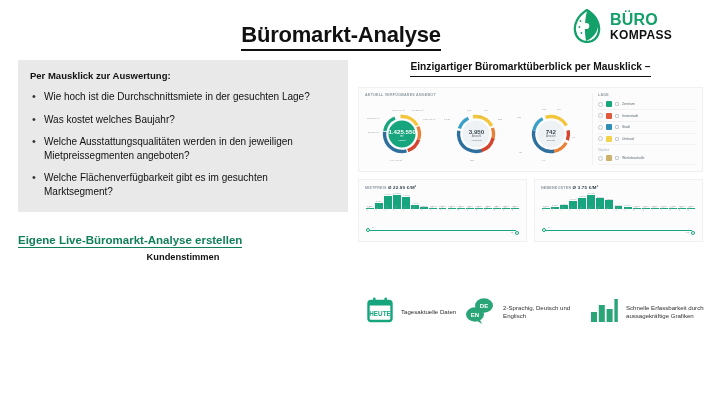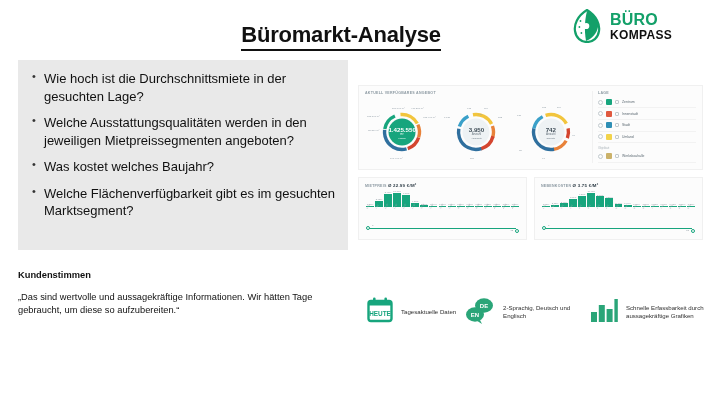--- a/index.html
+++ b/index.html
@@ -70,27 +70,27 @@
   }
   .question-box h2 {
     font-size: 9.5px;
     font-weight: 700;
     margin-bottom: 9px;
     color: #111;
   }
   .q-list { list-style: none; }
   .q-list li {
     position: relative;
-    font-size: 13px;
+    font-size: 10px;
     line-height: 1.35;
     margin-bottom: 9px;
     padding-left: 14px;
     color: #111;
   }
-  .q-list li:last-child { margin-bottom: 16px; }
+  .q-list li:last-child { margin-bottom: 0; }
   .q-list li::before {
     content: "\2022";
     position: absolute;
     left: 2px;
     top: -1px;
     font-size: 11px;
     color: #333;
   }
 
   .cta-link {
@@ -99,24 +99,25 @@
     font-size: 11.5px;
     font-weight: 700;
     color: #11805a;
     border-bottom: 1.4px solid #11805a;
     padding-bottom: 1px;
     cursor: pointer;
     text-decoration: none;
   }
 
   .voices-title {
-    margin-top: 20px;
+    margin-top: 4px;
     font-size: 9.3px;
     font-weight: 700;
     color: #111;
+    text-align: center;
   }
   .voice {
     margin-top: 11px;
     font-size: 9.3px;
     line-height: 1.38;
     color: #111;
   }
 
   
   .right-col {
@@ -315,37 +316,38 @@
     </span>
     <span class="logo-words">
       <span class="logo-word-1">BÜRO</span>
       <span class="logo-word-2">KOMPASS</span>
     </span>
   </div>
 
   <div class="left-col">
 
     <div class="question-box">
+      <h2>Per Mausklick zur Auswertung:</h2>
       <ul class="q-list">
         <li>Wie hoch ist die Durchschnittsmiete in der gesuchten Lage?</li>
+        <li>Was kostet welches Baujahr?</li>
         <li>Welche Ausstattungsqualitäten werden in den jeweiligen Mietpreissegmenten angeboten?</li>
-        <li>Was kostet welches Baujahr?</li>
         <li>Welche Flächenverfügbarkeit gibt es im gesuchten Marktsegment?</li>
       </ul>
     </div>
 
+    <a class="cta-link" href="#">Eigene Live-Büromarkt-Analyse erstellen</a>
 
     <div class="voices-title">Kundenstimmen</div>
-    <div class="voice">„Das sind wertvolle und aussagekräftige Informationen. Wir hätten Tage gebraucht, um diese so aufzubereiten.“</div>
   </div>
 
   <div class="right-col">
 
     <div class="right-heading">
-      <br>
+      <span class="hl">Einzigartiger Büromarktüberblick per Mausklick –</span><br>
     </div>
 
     <div class="dash">
 
       <div class="dash-panel">
         <div class="supply-row">
           <div style="flex:1;">
             <div class="panel-label">Aktuell verfügbares Angebot</div>
             <div class="gauges">
 

